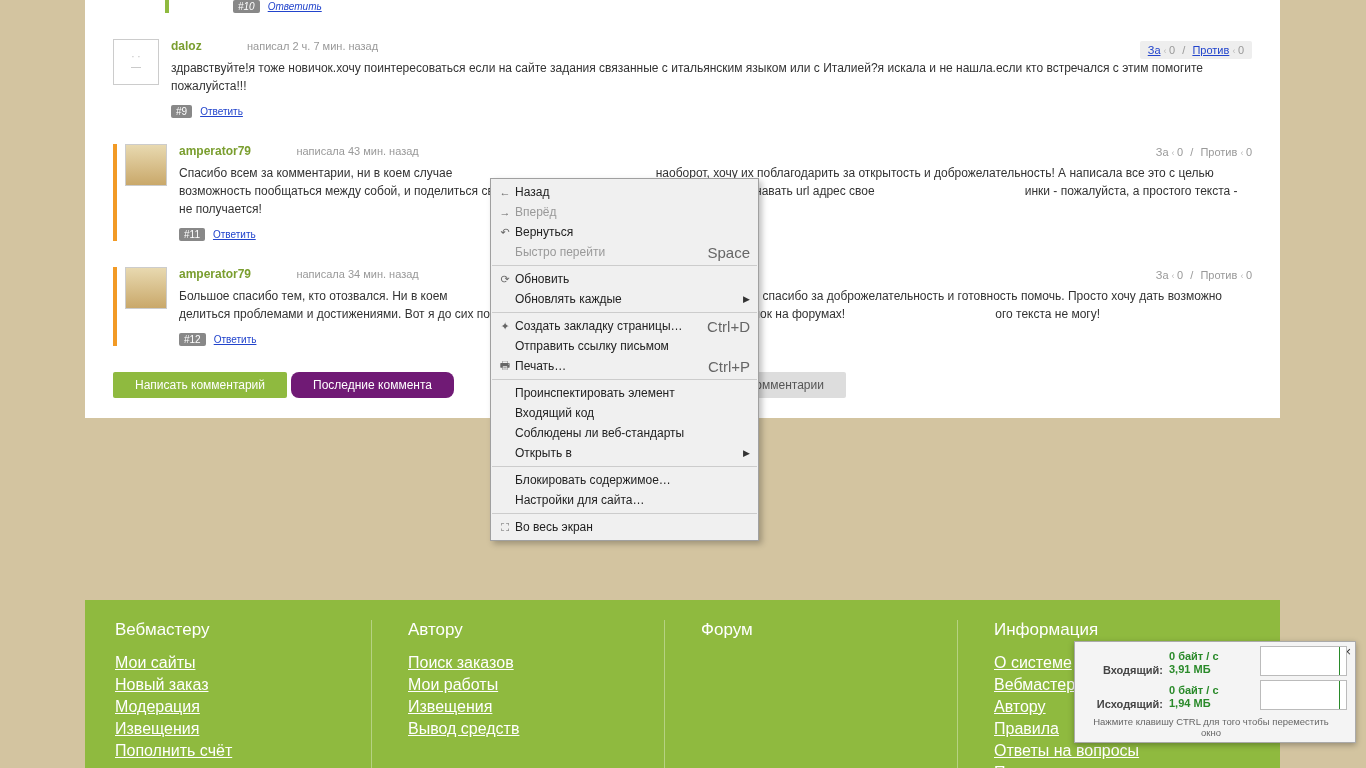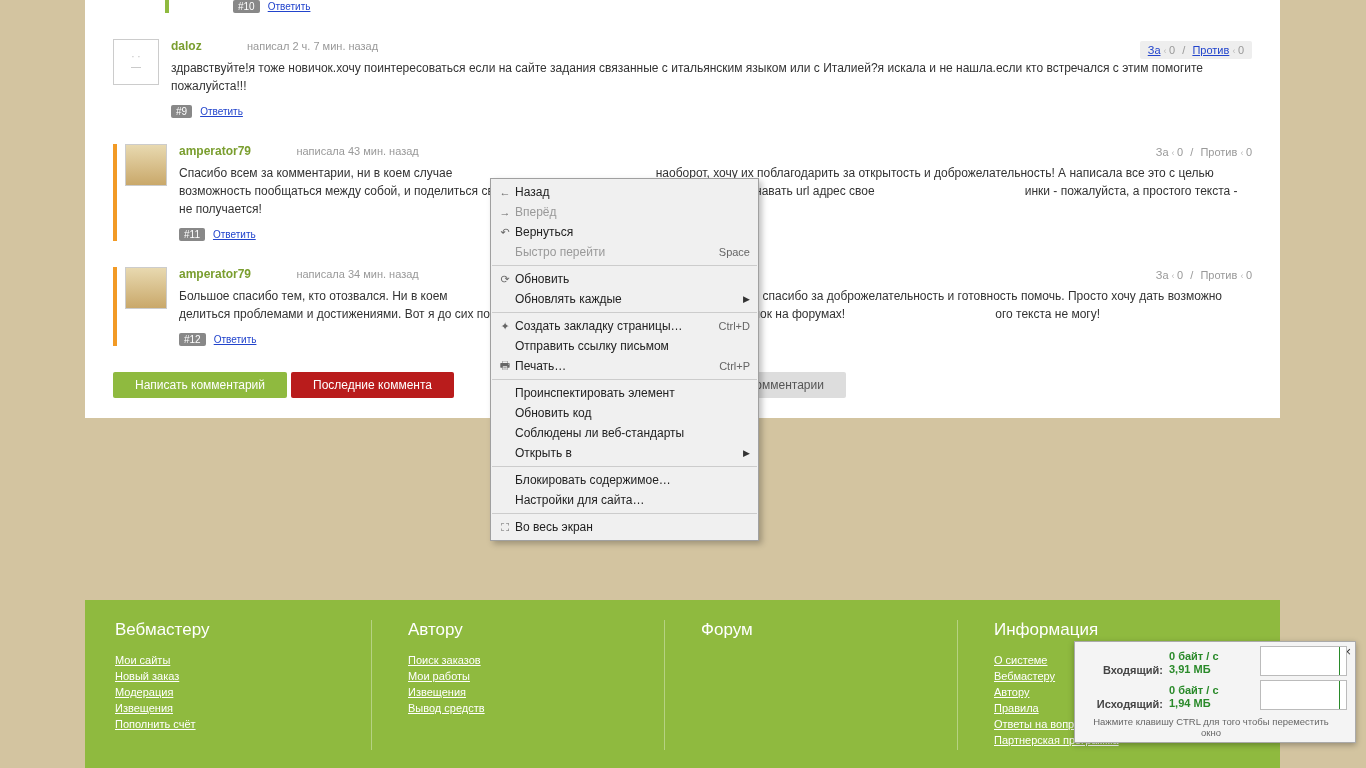--- a/index.html
+++ b/index.html
@@ -21,36 +21,36 @@
 .tag { background: #888; color: #fff; font-size: 10px; padding: 1px 5px; border-radius: 2px; }
 .reply-link { color: #2244cc; font-size: 10px; text-decoration: underline; }
 .votes { position: absolute; right: 0; top: 2px; font-size: 11px; color: #999; }
 .votes.boxed { background: #eee; padding: 3px 8px; border-radius: 2px; }
 .votes .vza, .votes .vpr { color: #2244cc; text-decoration: underline; }
 .votes .sep { margin: 0 4px; }
 .votes .chev { color: #bbb; font-size: 9px; }
 .tabs { display: flex; gap: 4px; padding: 0 18px 20px 28px; }
 .tab { padding: 6px 22px; color: #fff; font-size: 12px; border-radius: 2px; }
 .tab.green { background: #8fba3f; }
-.tab.orange { background: #b91c1c; }
+.tab.orange { background: #701a75; border-radius: 8px; }
 .tab.gray { background: #ddd; color: #555; }
 .footer { position: absolute; left: 85px; top: 600px; width: 1195px; background: #8fba3f; padding: 20px 30px 40px 30px; box-sizing: border-box; display: flex; color: #fff; }
 .fcol { flex: 1; padding-right: 20px; border-left: 1px solid rgba(255,255,255,0.35); padding-left: 36px; }
 .fcol:first-child { border-left: none; padding-left: 0; }
 .fcol h3 { margin: 0 0 14px 0; font-size: 17px; font-weight: normal; }
-.fcol a { display: block; color: #fff; text-decoration: underline; font-size: 11px; margin-bottom: 4px; }
+.fcol a { display: block; color: #fff; text-decoration: underline; font-size: 16px; margin-bottom: 4px; }
 
 .ctx { position: absolute; left: 490px; top: 178px; width: 267px; background: #f0f0f0; border: 1px solid #a0a0a0; box-shadow: 3px 3px 6px rgba(0,0,0,0.25); font-size: 12px; color: #222; padding: 3px 0; z-index: 50; }
 .ctx .mi { display: flex; align-items: center; height: 20px; padding: 0 8px 0 4px; position: relative; }
 .ctx .mi.sel { background: linear-gradient(to bottom, #6fb7ff, #2f8fef); color: #fff; }
 .ctx .mi.dis { color: #999; }
 .ctx .ic { width: 20px; text-align: center; font-size: 11px; color: #666; flex-shrink: 0; }
 .ctx .mi.sel .ic { color: #fff; }
 .ctx .lbl { flex: 1; }
-.ctx .sc { color: #666; font-size: 11px; }
+.ctx .sc { color: #666; font-size: 15px; }
 .ctx .sub { position: absolute; right: 8px; font-size: 9px; color: #333; }
 .ctx hr { border: none; border-top: 1px solid #ccc; margin: 3px 1px; }
 
 .netw { position: absolute; right: 10px; bottom: 25px; width: 280px; height: 100px; background: #f4f4f4; border: 1px solid #aaa; box-shadow: 0 2px 6px rgba(0,0,0,0.3); z-index: 60; font-size: 11px; }
 .netw .close { position: absolute; right: 4px; top: 2px; font-size: 13px; color: #333; }
 .netw .row { display: flex; align-items: flex-end; padding: 4px 8px 0 8px; }
 .netw .nlbl { width: 80px; text-align: right; font-weight: bold; color: #444; }
 .netw .nval { color: #2a8a2a; font-weight: bold; margin-left: 6px; line-height: 1.2; }
 .netw .graph { width: 85px; height: 28px; border: 1px solid #bbb; margin-left: auto; background: #fff; position: relative; }
 .netw .graph::after { content: ""; position: absolute; right: 6px; top: 0; bottom: 0; width: 1px; background: #2a8a2a; }
@@ -61,21 +61,21 @@
 
 <div class="content-wrap">
   <div class="comments">
 
     <div class="comment" style="margin-left:52px; margin-top:80px;">
       <div class="accent"></div>
       <div style="flex:1">
         <div style="display:flex; align-items:flex-start;">
           
         </div>
-        <div class="c-foot" style="margin-left:56px;">
+        <div class="c-foot" style="margin-left:56px;font-style:italic;">
           <span class="tag">#10</span>
           <a class="reply-link">Ответить</a>
         </div>
       </div>
     </div>
 
     <div class="comment">
       <div class="avatar blank-av"></div>
       <div class="c-body">
         <div class="c-head">
@@ -245,21 +245,21 @@
       <span class="lbl">Печать…</span>
       <span class="sc">Ctrl+P</span>
     </div>
     <hr>
     <div class="mi">
       <span class="ic"></span>
       <span class="lbl">Проинспектировать элемент</span>
     </div>
     <div class="mi">
       <span class="ic"></span>
-      <span class="lbl">Обновить код</span>
+      <span class="lbl">Входящий код</span>
     </div>
     <div class="mi">
       <span class="ic"></span>
       <span class="lbl">Соблюдены ли веб-стандарты</span>
     </div>
     <div class="mi">
       <span class="ic"></span>
       <span class="lbl">Открыть в</span>
       <span class="sub">▶</span>
     </div>

